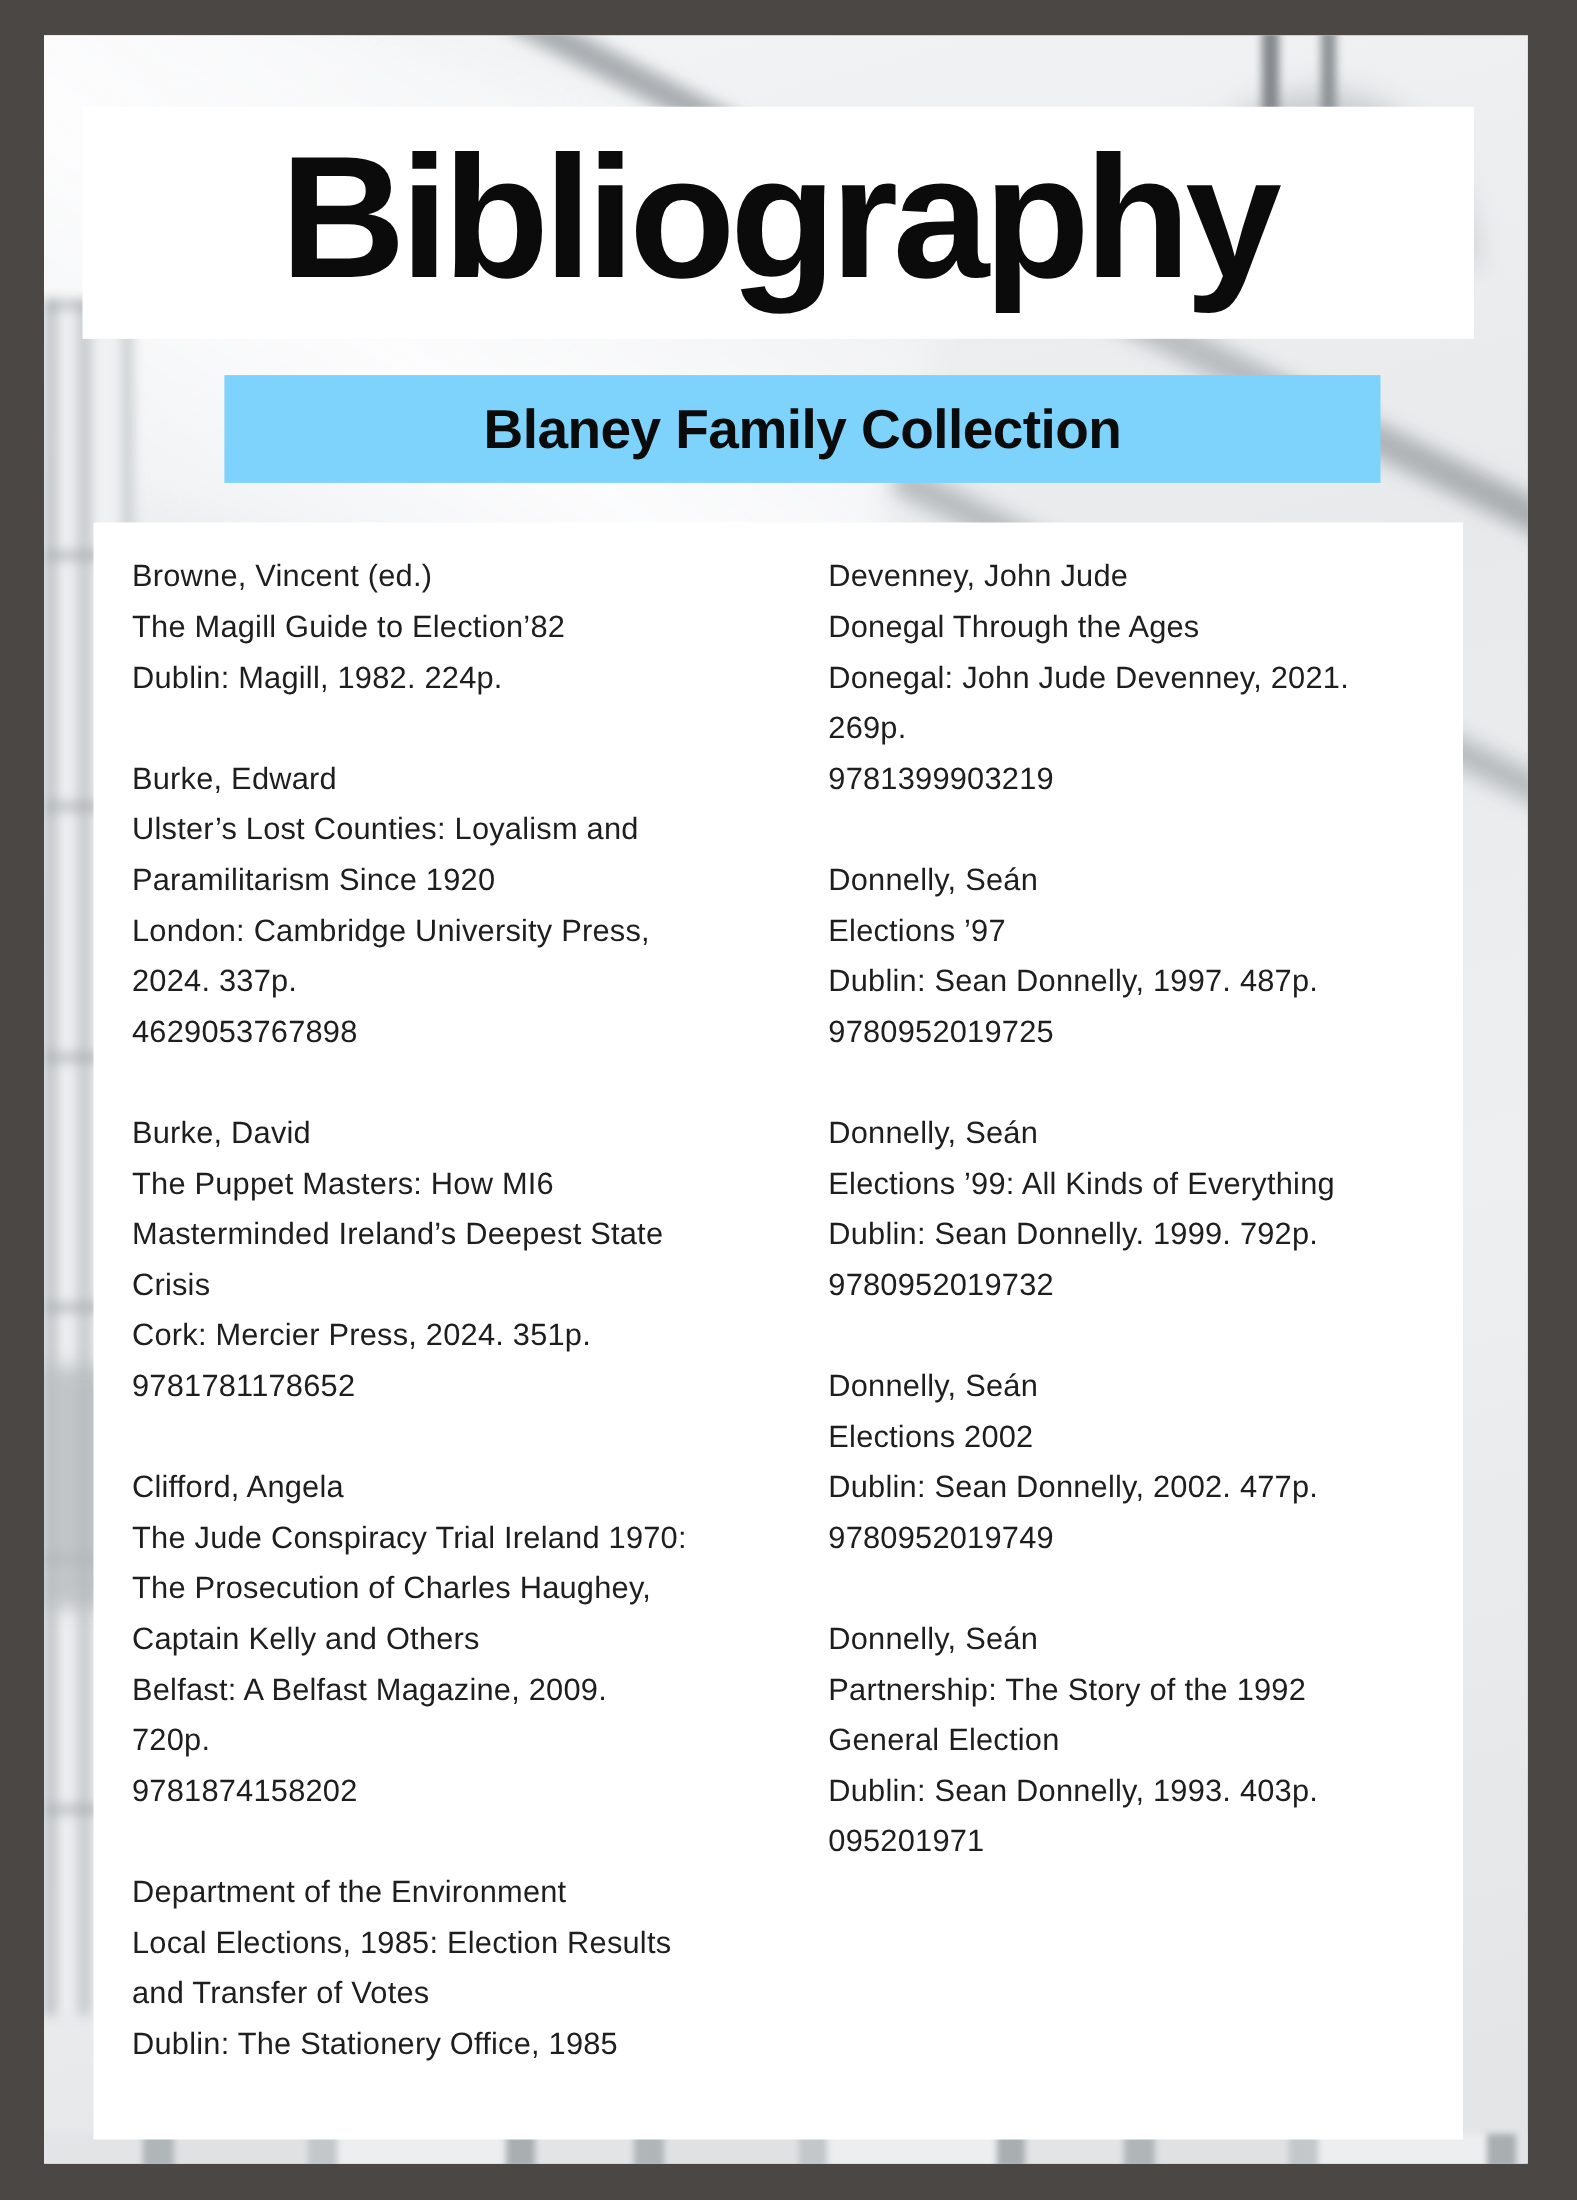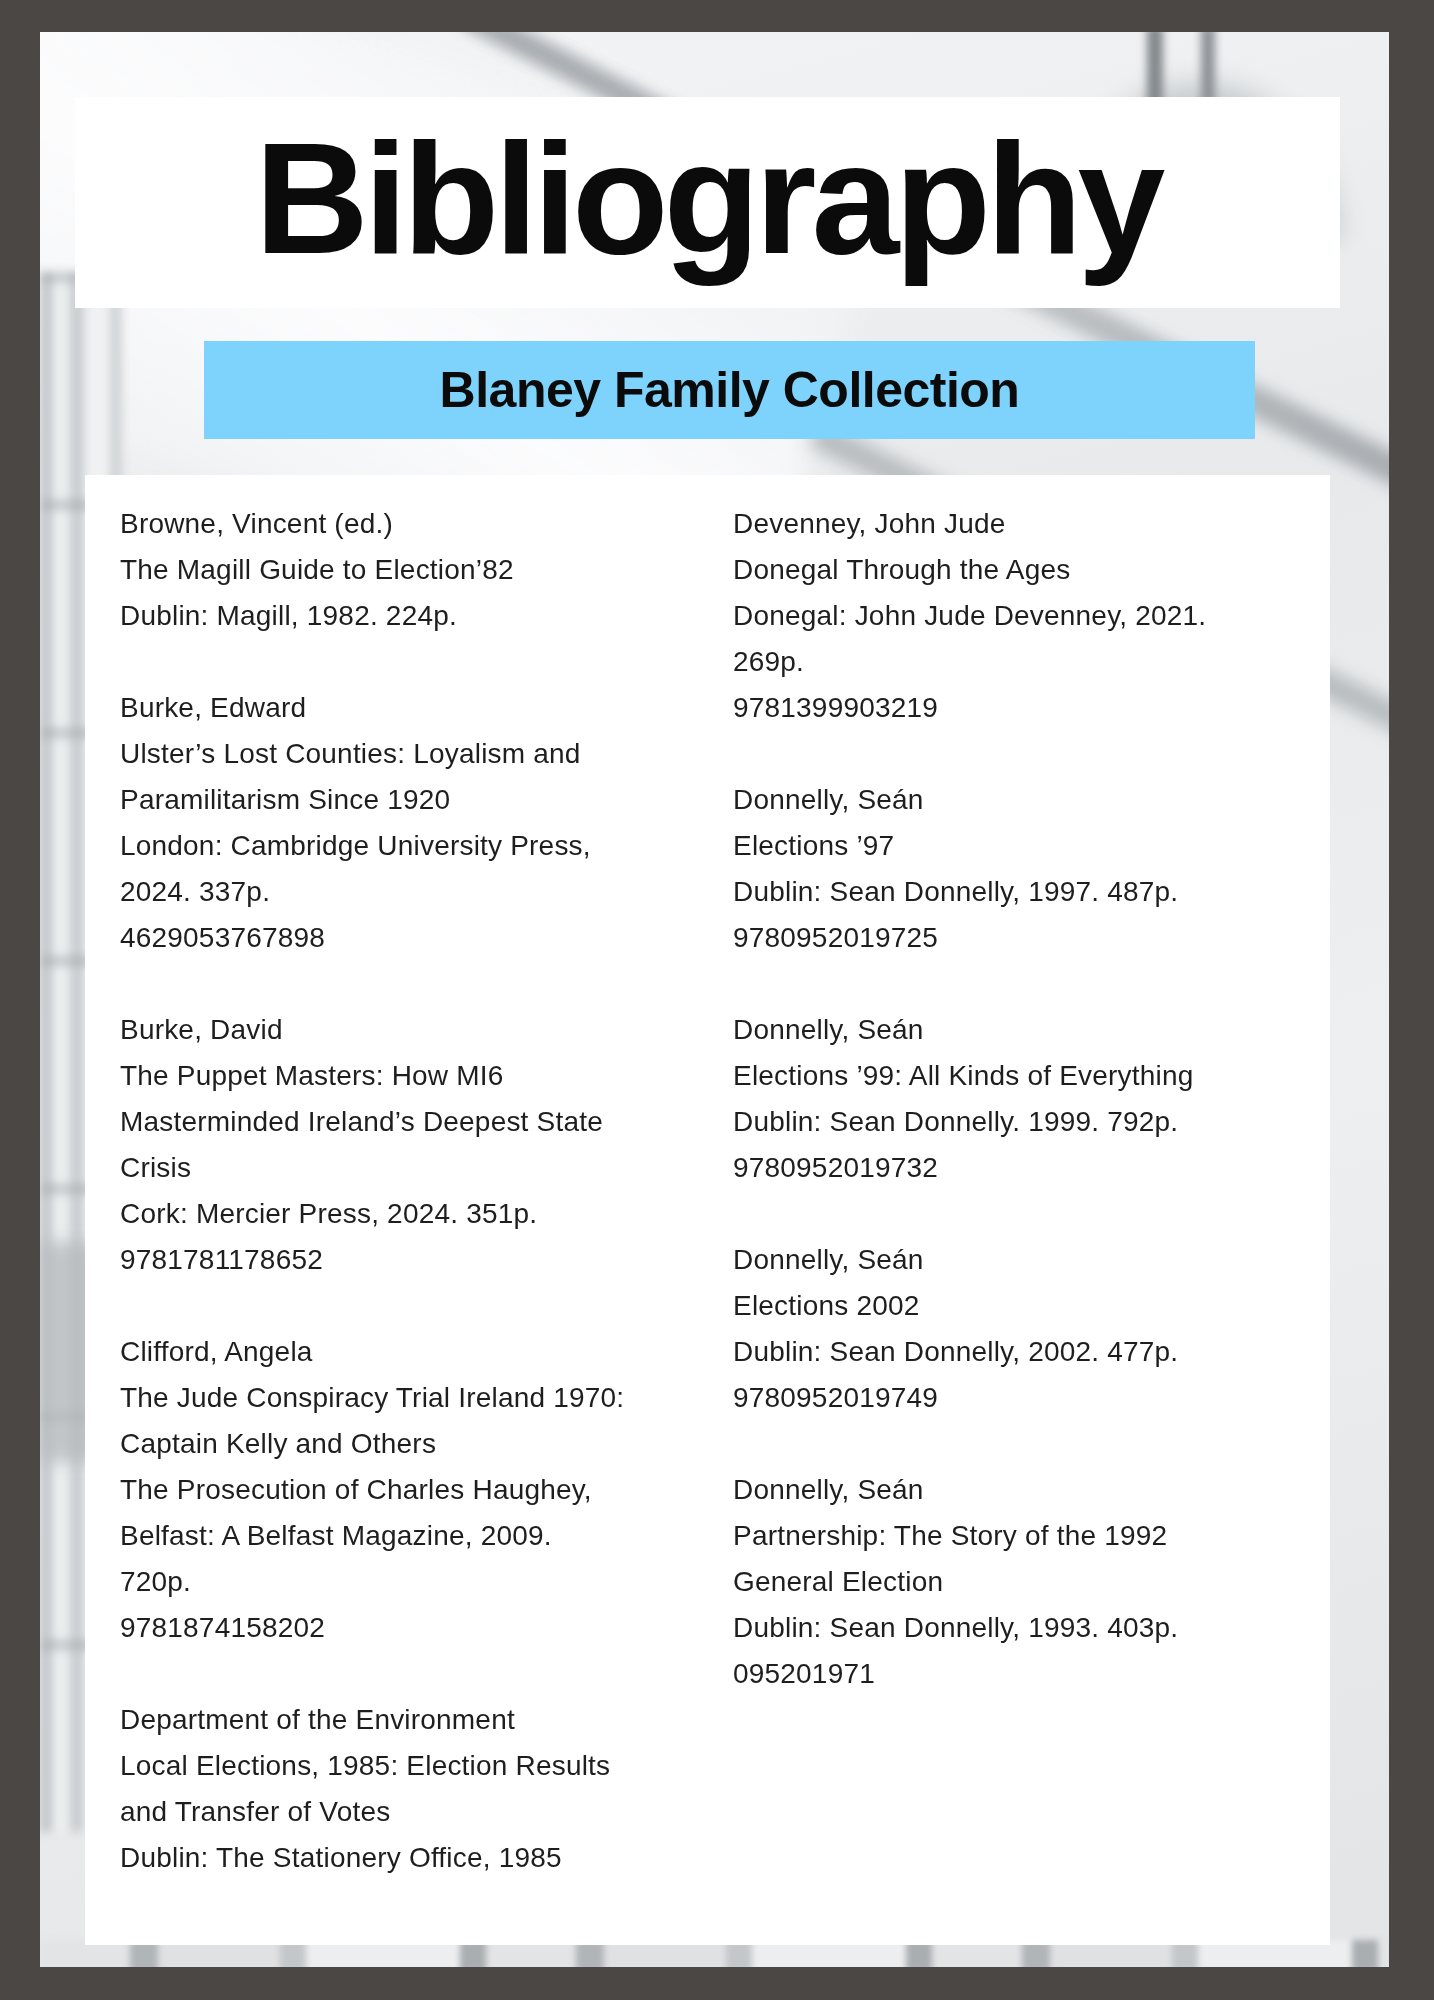--- a/index.html
+++ b/index.html
@@ -78,21 +78,21 @@
   }
   .subtitle{
     font-size:50px;font-weight:bold;letter-spacing:-.5px;color:#0b0b0b;
     line-height:1;white-space:nowrap;
   }
   .card{
     position:absolute;left:85px;top:475px;width:1245px;height:1470px;background:#ffffff;
     box-sizing:border-box;padding:26px 35px;display:flex;overflow:hidden;gap:27px;
   }
   .col{width:578px;flex:0 0 auto;}
-  .col + .col{margin-left:8px;flex:1 1 auto;}
+  .col + .col{margin-left:28px;flex:1 1 auto;}
   .bib-entry{margin-bottom:46px;}
   .bib-line{
     font-size:28px;line-height:46px;color:#1e1e1e;white-space:nowrap;
     letter-spacing:.2px;
   }
 </style>
 </head>
 <body>
 
 <div class="photo">
@@ -135,22 +135,22 @@
         <div class="bib-line">Burke, David</div>
         <div class="bib-line">The Puppet Masters: How MI6</div>
         <div class="bib-line">Masterminded Ireland’s Deepest State</div>
         <div class="bib-line">Crisis</div>
         <div class="bib-line">Cork: Mercier Press, 2024. 351p.</div>
         <div class="bib-line">9781781178652</div>
       </div>
       <div class="bib-entry">
         <div class="bib-line">Clifford, Angela</div>
         <div class="bib-line">The Jude Conspiracy Trial Ireland 1970:</div>
+        <div class="bib-line">The Prosecution of Charles Haughey,</div>
         <div class="bib-line">Captain Kelly and Others</div>
-        <div class="bib-line">The Prosecution of Charles Haughey,</div>
         <div class="bib-line">Belfast: A Belfast Magazine, 2009.</div>
         <div class="bib-line">720p.</div>
         <div class="bib-line">9781874158202</div>
       </div>
       <div class="bib-entry">
         <div class="bib-line">Department of the Environment</div>
         <div class="bib-line">Local Elections, 1985: Election Results</div>
         <div class="bib-line">and Transfer of Votes</div>
         <div class="bib-line">Dublin: The Stationery Office, 1985</div>
       </div>

